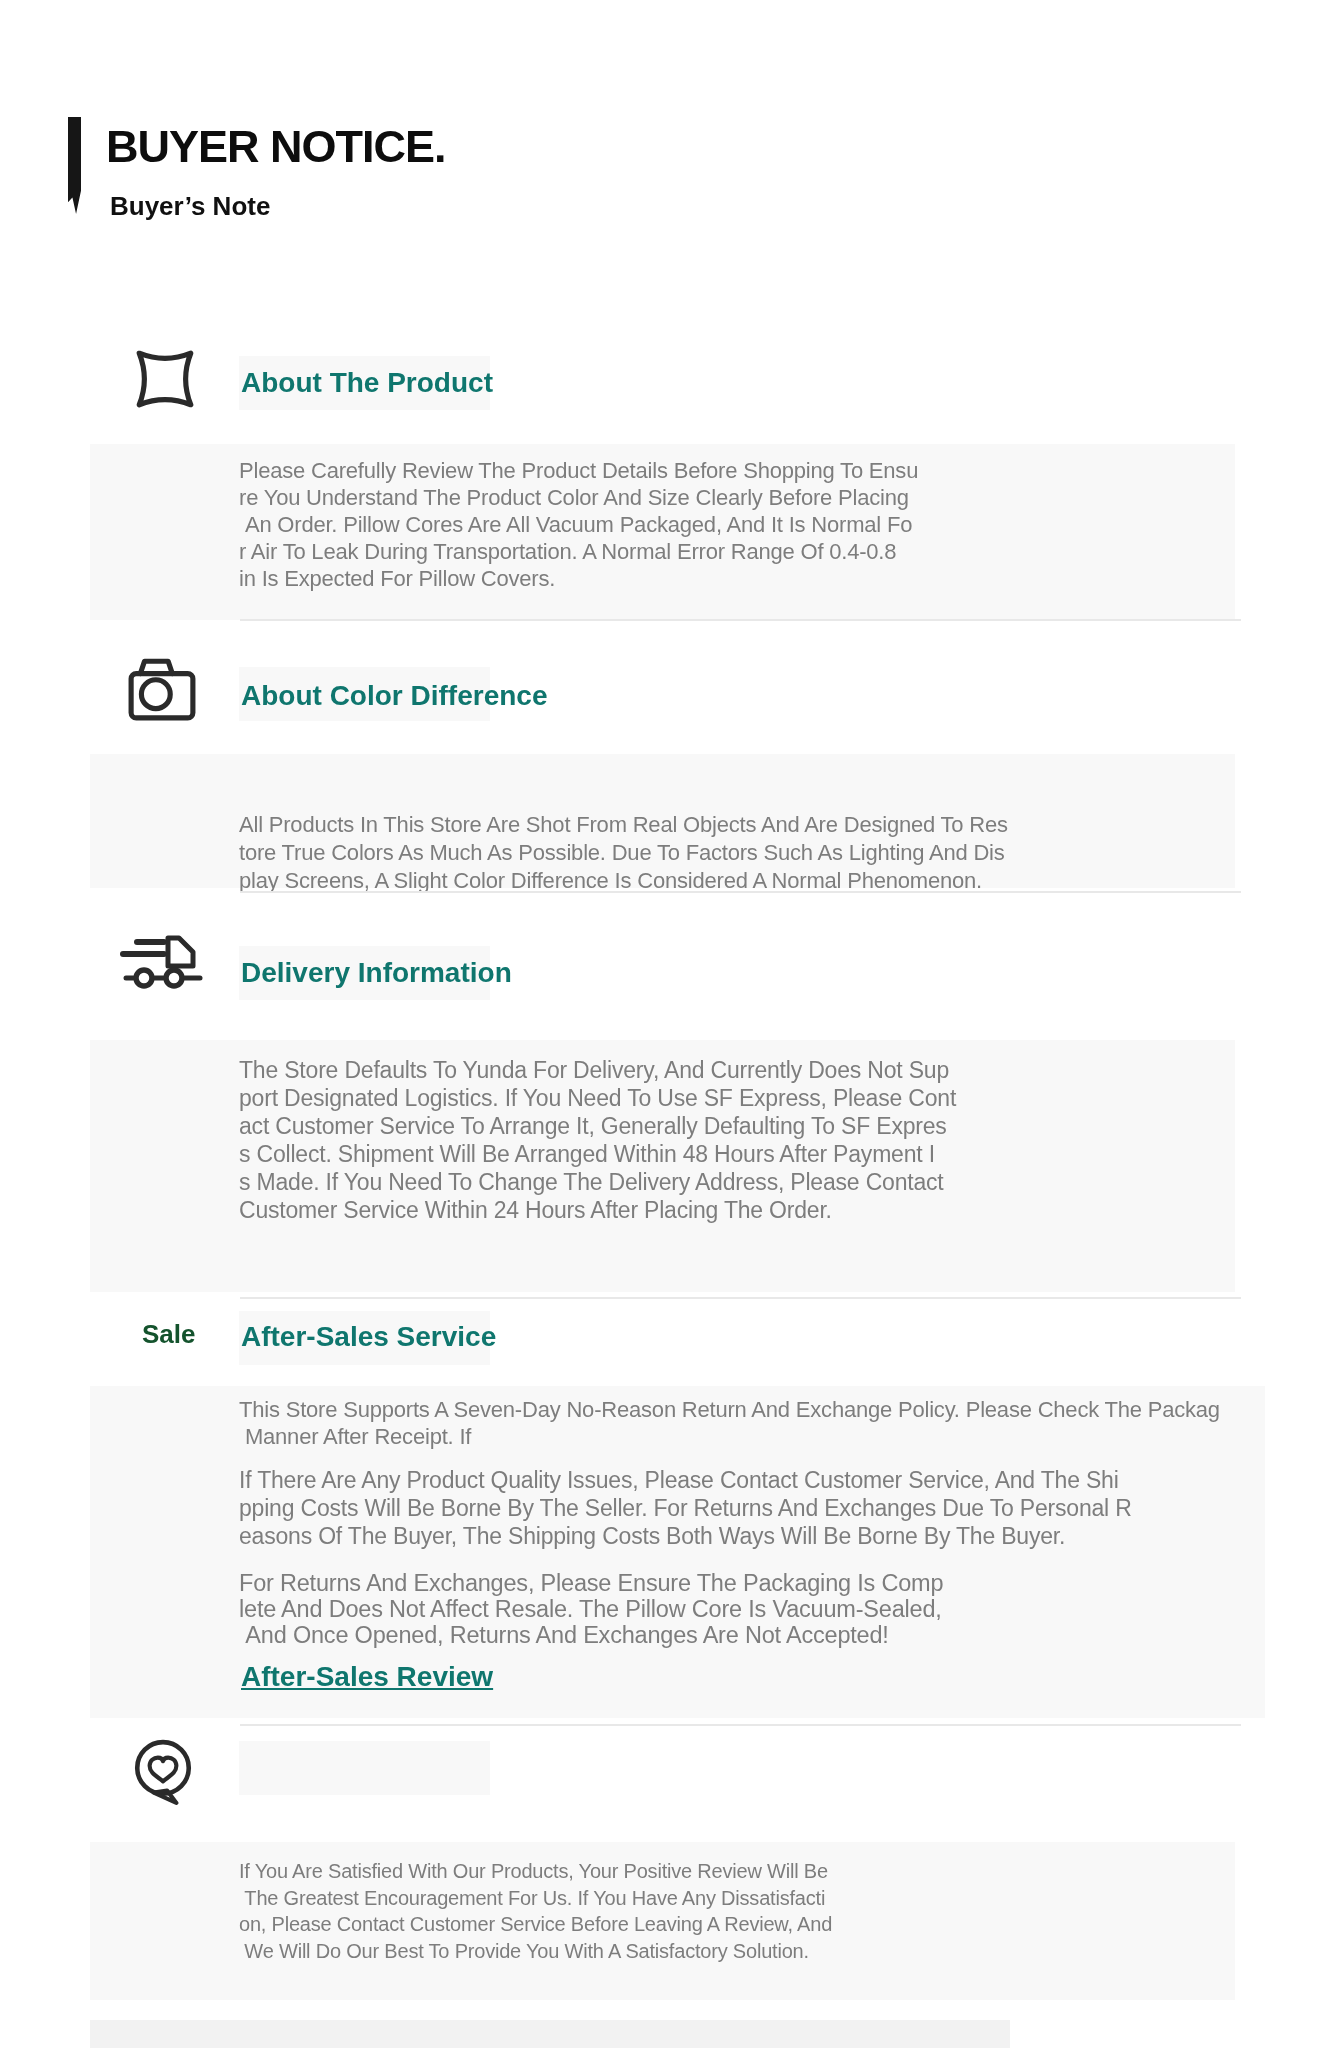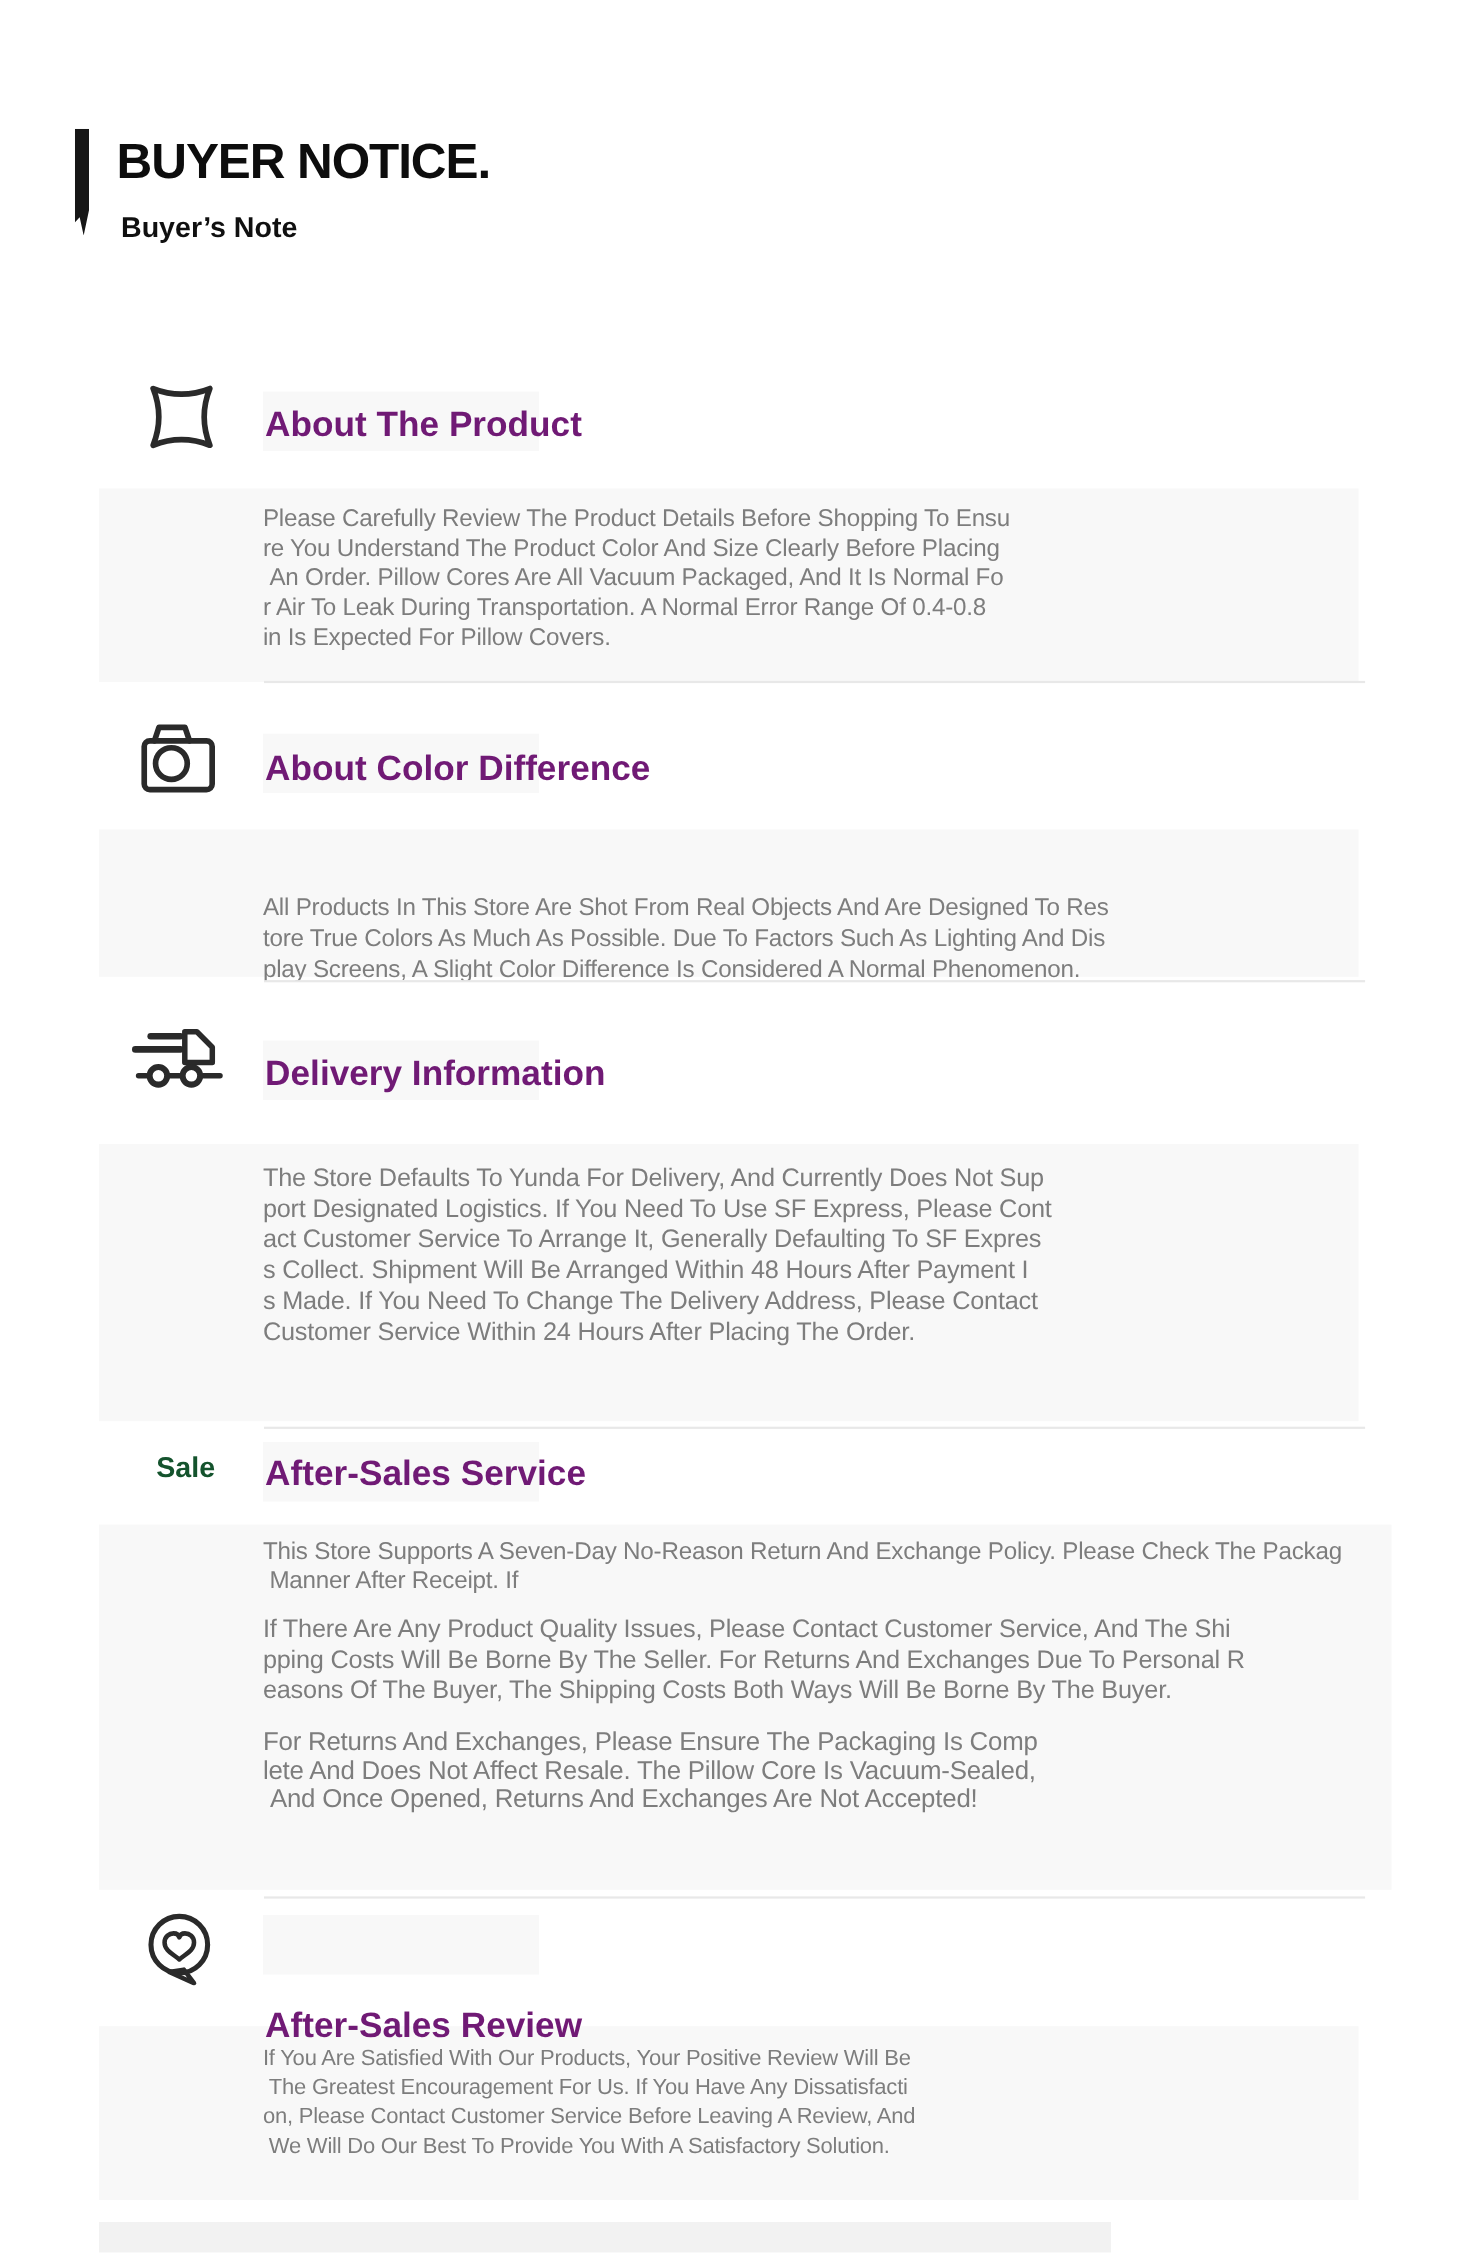--- a/index.html
+++ b/index.html
@@ -23,21 +23,21 @@
   }
   .subtitle{
     position:absolute;left:110px;top:193px;margin:0;
     font-size:26px;line-height:1.0;font-weight:bold;color:#101010;white-space:nowrap;
   }
   
   .hbg{position:absolute;left:239px;width:251px;height:54px;background:#f8f8f8;}
   .pbg{position:absolute;left:90px;background:#f8f8f8;}
   .head{
     position:absolute;left:241px;margin:0;
-    font-size:32px;line-height:1.1;font-weight:bold;color:#701a75;white-space:nowrap;
+    font-size:28px;line-height:1.1;font-weight:bold;color:#0f766e;white-space:nowrap;
   }
   .para{
     position:absolute;left:239px;margin:0;
     font-size:22px;line-height:27px;color:#7d7d7d;letter-spacing:-0.2px;
     white-space:pre-wrap;
   }
   .icon{position:absolute;}
   .icon path,.icon rect,.icon circle,.icon line{
     fill:none;stroke:#2a2a2a;stroke-linecap:round;stroke-linejoin:round;
   }
@@ -73,21 +73,21 @@
   .s4hbg{top:1311px;}
   .s4head{top:1322px;}
   .s4pbg{top:1386px;width:1175px;height:332px;}
   .s4para-a{top:1396px;}
   .s4para-b{top:1466px;font-size:23px;line-height:28px;}
   .s4para-c{top:1570px;font-size:23.5px;line-height:26px;}
   .d4{top:1724px;}
   
   .s5hbg{top:1741px;}
   .s5icon{left:130px;top:1737px;width:66px;height:68px;}
-  .s5head{top:1824px;}
+  .s5head{top:1662px;text-decoration:underline;}
   .s5pbg{top:1842px;width:1145px;height:158px;}
   .s5para{top:1858px;font-size:20px;line-height:26.5px;}
 </style>
 </head>
 <body>
 
 <div class="page">
 
   <div class="brush"></div>
   <h1 class="title">BUYER NOTICE.</h1>

